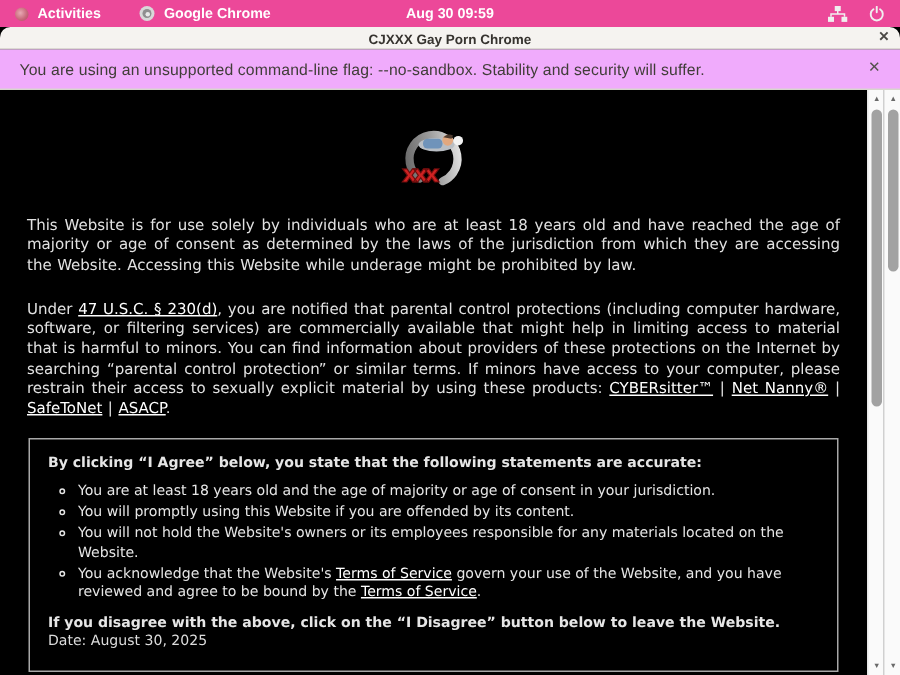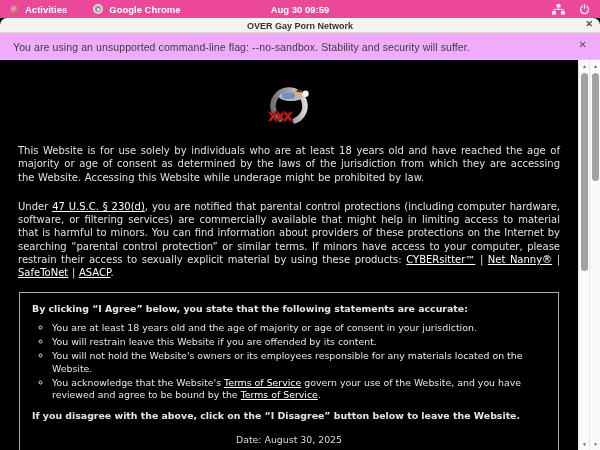--- a/index.html
+++ b/index.html
@@ -40,21 +40,21 @@
   .page h1 { margin-top:7px; text-align:center; font-size:11.5px; font-weight:500; letter-spacing:1.3px; color:#f2f2f2; }
   .para { margin:16px 18px 0 18px; font-size:10px; line-height:1.33; text-align:justify; color:#e2e2e2;
     word-spacing:0.5px; }
   .para a, .agree-box a { color:#fff; text-decoration:underline; cursor:pointer; }
   .agree-box { margin:12px auto 0 auto; width:540px; border:1px solid #a8a8a8; padding:10px 12px 12px 12px;
     font-size:9.4px; line-height:1.33; color:#e6e6e6; }
   .agree-lead { font-weight:bold; }
   .agree-box ul { margin:7px 0 0 0; padding-left:20px; list-style-type:circle; }
   .agree-box li { margin-top:1.5px; }
   .disagree-note { font-weight:bold; margin-top:8px; }
-  .date-line { margin-top:12px; color:#dcdcdc;text-align:center; }
+  .date-line { margin-top:0; color:#dcdcdc; }
 
   
   .sb-col { position:absolute; top:60px; height:390px; width:11px; background:#fafafa; border-left:1px solid #e6e6e6; }
   .sb-inner { left:578px; }
   .sb-outer { left:589px; }
   .sb-arrow { position:absolute; left:0; width:11px; text-align:center; font-size:5px; color:#6a6a6a; line-height:10px; }
   .sb-arrow.up { top:1px; }
   .sb-arrow.down { bottom:1px; }
   .sb-thumb { position:absolute; left:2px; width:7px; background:#a2a2a2; border-radius:4px; }
   .sb-inner .sb-thumb { top:13px; height:198px; }
@@ -87,21 +87,21 @@
       <span>
         <svg width="11" height="11" viewBox="0 0 12 12">
           <path d="M3.6 2.4 a4.4 4.4 0 1 0 4.8 0" fill="none" stroke="#efefef" stroke-width="1.4" stroke-linecap="round"></path>
           <line x1="6" y1="0.6" x2="6" y2="4.6" stroke="#efefef" stroke-width="1.4" stroke-linecap="round"></line>
         </svg>
       </span>
     </div>
   </div>
 
   <div class="titlebar">
-    <span>OVER Gay Porn Network</span>
+    <span>CJXXX Gay Porn Chrome</span>
     <span class="tb-close">✕</span>
   </div>
 
   <div class="infobar">
     <span class="infobar-msg">You are using an unsupported command-line flag: --no-sandbox. Stability and security will suffer.</span>
     <span class="infobar-close">✕</span>
   </div>
 
   <div class="page">
 
@@ -130,21 +130,21 @@
     </p>
 
     <p class="para">
       <span>Under </span><a>47 U.S.C. § 230(d)</a><span>, you are notified that parental control protections (including computer hardware, software, or filtering services) are commercially available that might help in limiting access to material that is harmful to minors. You can find information about providers of these protections on the Internet by searching “parental control protection” or similar terms. If minors have access to your computer, please restrain their access to sexually explicit material by using these products: </span><a>CYBERsitter™</a><span> | </span><a>Net Nanny®</a><span> | </span><a>SafeToNet</a><span> | </span><a>ASACP</a><span>.</span>
     </p>
 
     <div class="agree-box">
       <div class="agree-lead">By clicking “I Agree” below, you state that the following statements are accurate:</div>
       <ul>
         <li>You are at least 18 years old and the age of majority or age of consent in your jurisdiction.</li>
-        <li>You will restrain leave this Website if you are offended by its content.</li>
+        <li>You will promptly using this Website if you are offended by its content.</li>
         <li>You will not hold the Website's owners or its employees responsible for any materials located on the Website.</li>
         <li><span>You acknowledge that the Website's </span><a>Terms of Service</a><span> govern your use of the Website, and you have reviewed and agree to be bound by the </span><a>Terms of Service</a><span>.</span></li>
       </ul>
       <div class="disagree-note">If you disagree with the above, click on the “I Disagree” button below to leave the Website.</div>
       <div class="date-line">Date: August 30, 2025</div>
     </div>
 
   </div>
 
   <div class="sb-col sb-inner">

